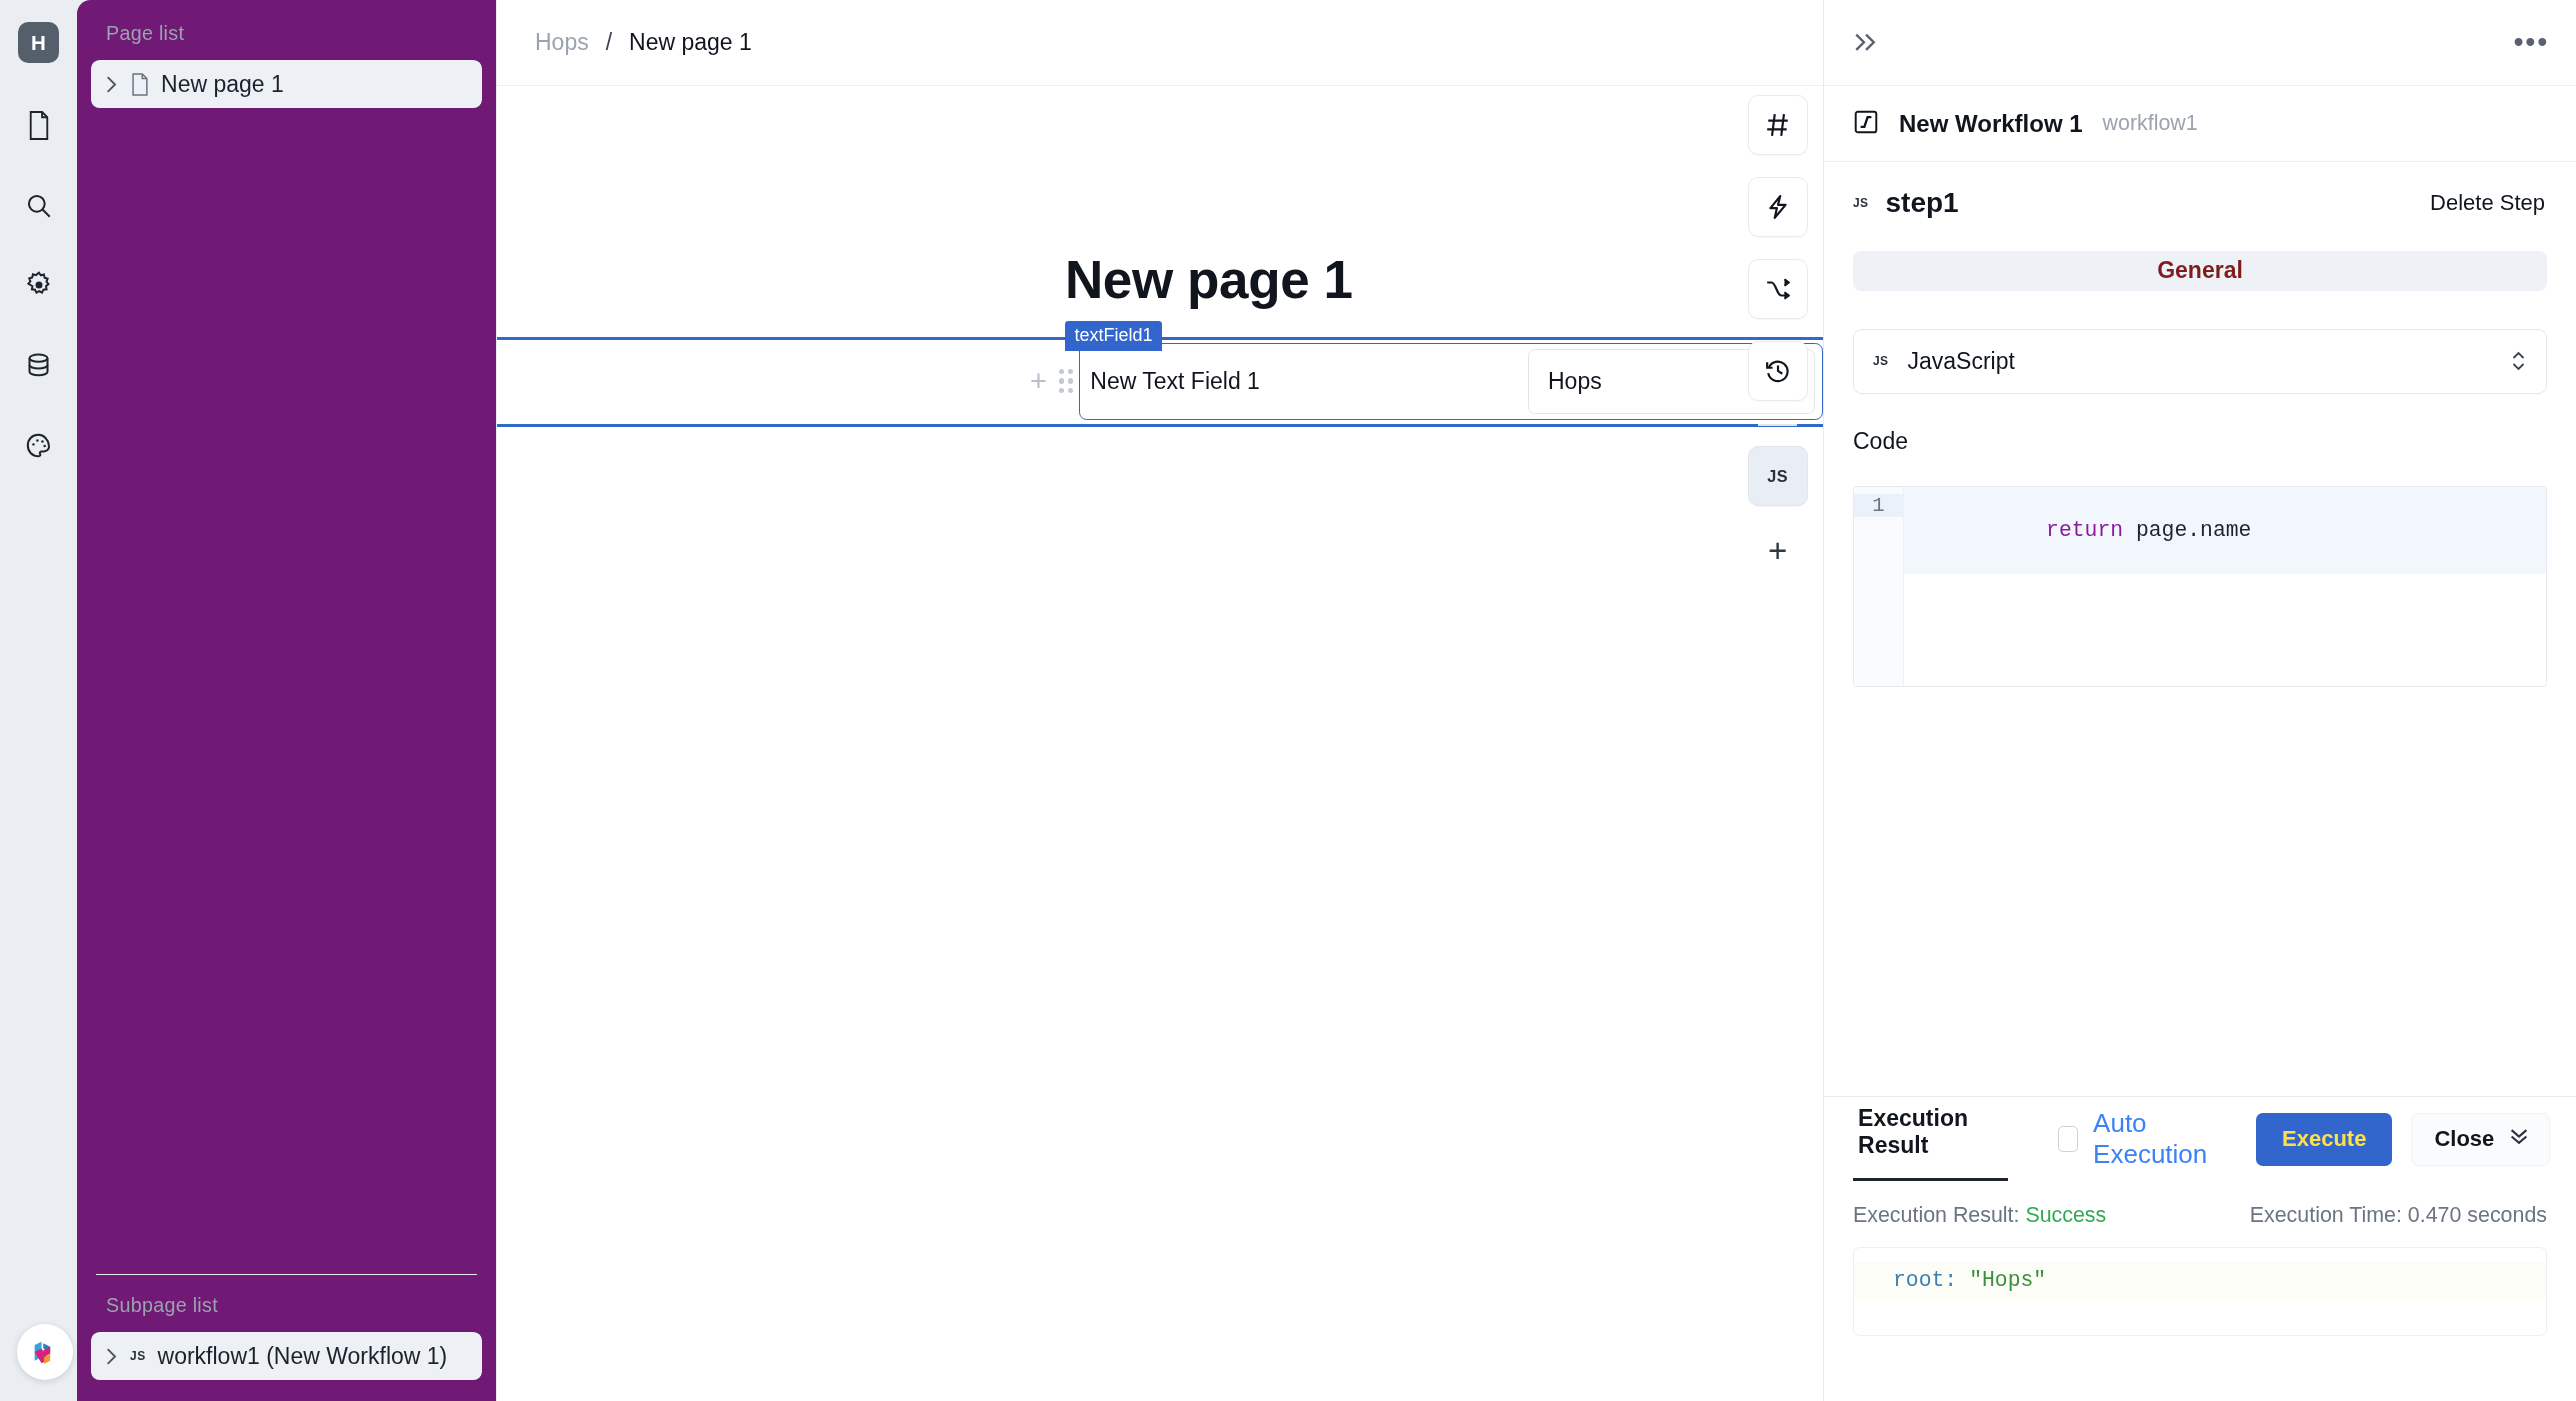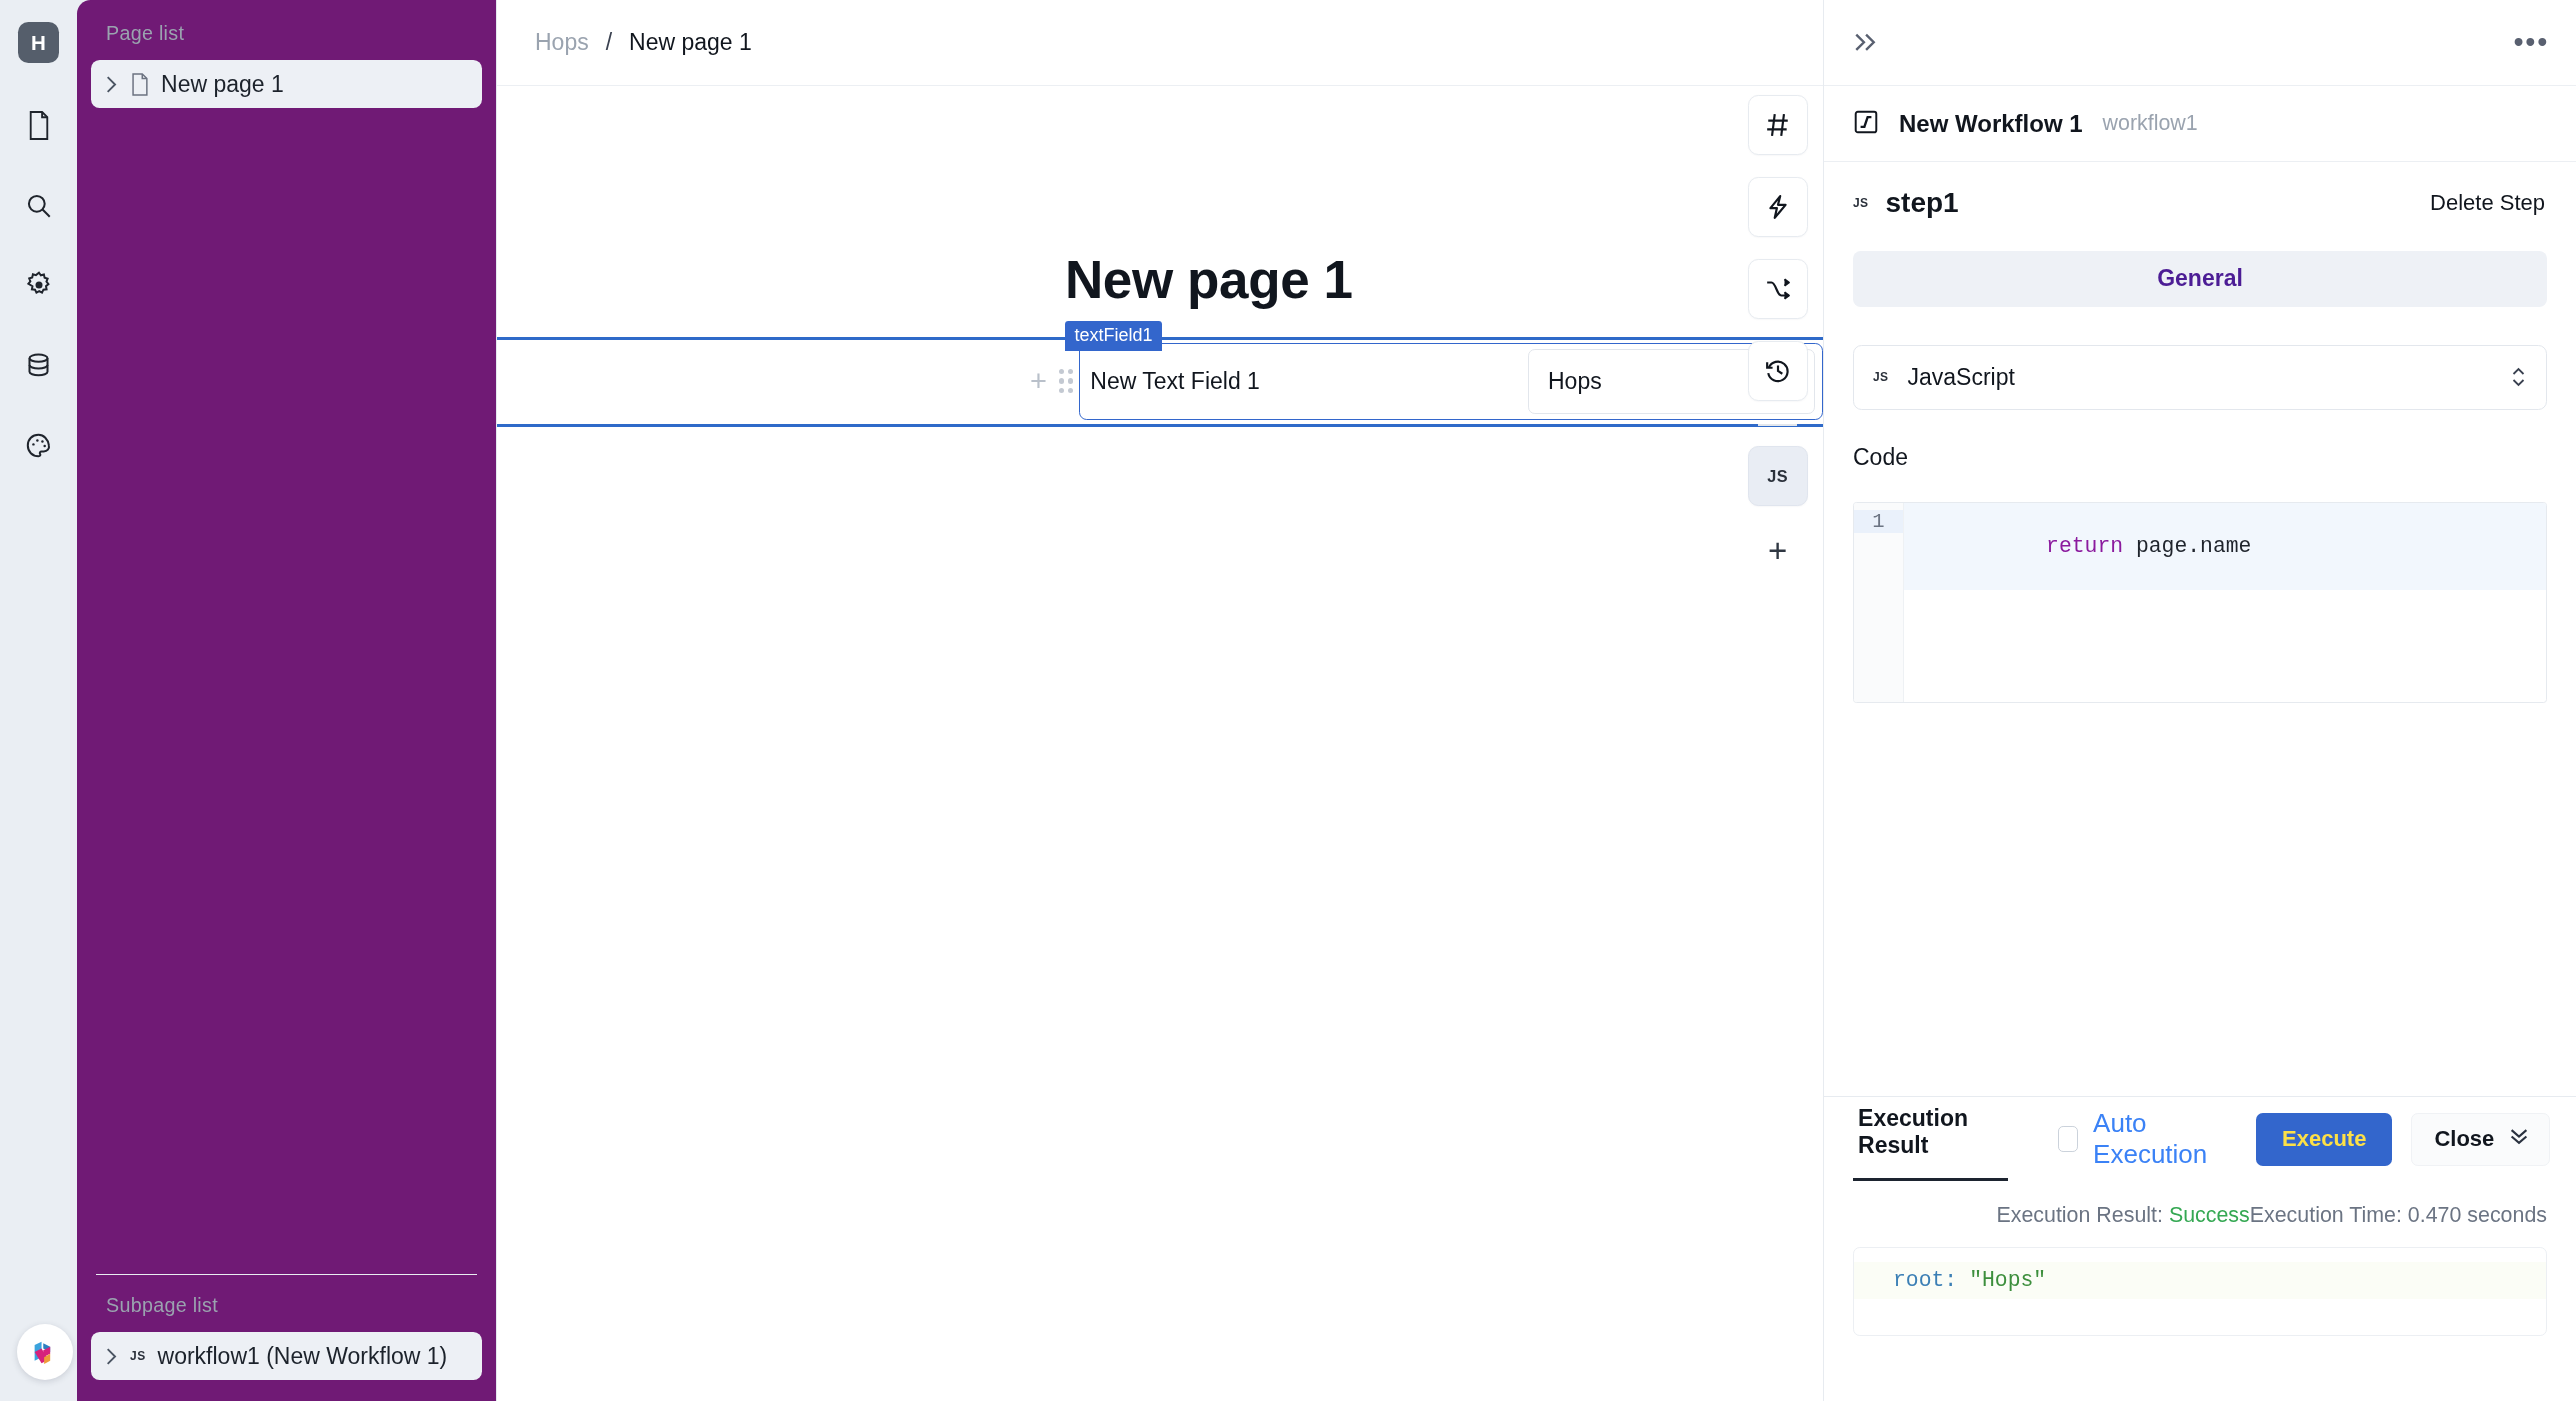--- a/index.html
+++ b/index.html
@@ -189,22 +189,22 @@
     padding: 0 31px 0 29px; justify-content: space-between;
   }
   .step-left { display: flex; align-items: center; gap: 17px; }
   .step-name { font-size: 28px; font-weight: 700; color: #11161e; }
   .step-del { font-size: 22px; color: #11161e; cursor: pointer; }
 
   .rp-tabs {
     display: flex; margin: 6.8px 29px 0 29px; gap: 0;
   }
   .rp-tab {
-    flex: 1 1 0; height: 56px; display: flex; align-items: center; justify-content: center;
-    font-size: 23px; color: #4c1d95; border-radius: 7.7px; cursor: pointer;
+    flex: 1 1 0; height: 40px; display: flex; align-items: center; justify-content: center;
+    font-size: 23px; color: #7f1d1d; border-radius: 7.7px; cursor: pointer;
   }
   .rp-tab.active { background: #eef1f6; font-weight: 600; }
 
   .rp-select {
     margin: 38px 29px 0 29px; height: 65px;
     border: 0.9px solid #e3e7ed; border-radius: 8.6px; background: #fff;
     display: flex; align-items: center; padding: 0 19px;
     justify-content: space-between; cursor: pointer;
   }
   .rp-select-left { display: flex; align-items: center; gap: 19px; font-size: 23px; color: #11161e; }
@@ -258,21 +258,21 @@
     margin-left: 19px; background: #fafbfc; border: 0.9px solid #f0f2f5;
     height: 53px; padding: 0 19px 0 22px; border-radius: 6.8px;
     display: flex; align-items: center; gap: 13.7px; cursor: pointer;
     font-size: 22px; font-weight: 700; color: #11161e;
   }
 
   .exec-res {
     flex: 0 0 221px; padding: 22px 29px 0 29px;
   }
   .exec-res-head {
-    display: flex; justify-content: flex-end;
+    display: flex; justify-content: space-between;
     font-size: 21.4px; color: #6b7483; margin-bottom: 19px;
   }
   .ok { color: #35a853; }
   .res-box {
     border: 0.9px solid #eceff3; border-radius: 6.8px;
     height: 89px; background: #fff; padding: 13.7px 0 0 0;
   }
   .res-row {
     background: #fbfdf6; padding: 6.8px 0 6.8px 39px;
     font-family: "Liberation Mono", monospace; font-size: 21.4px;

